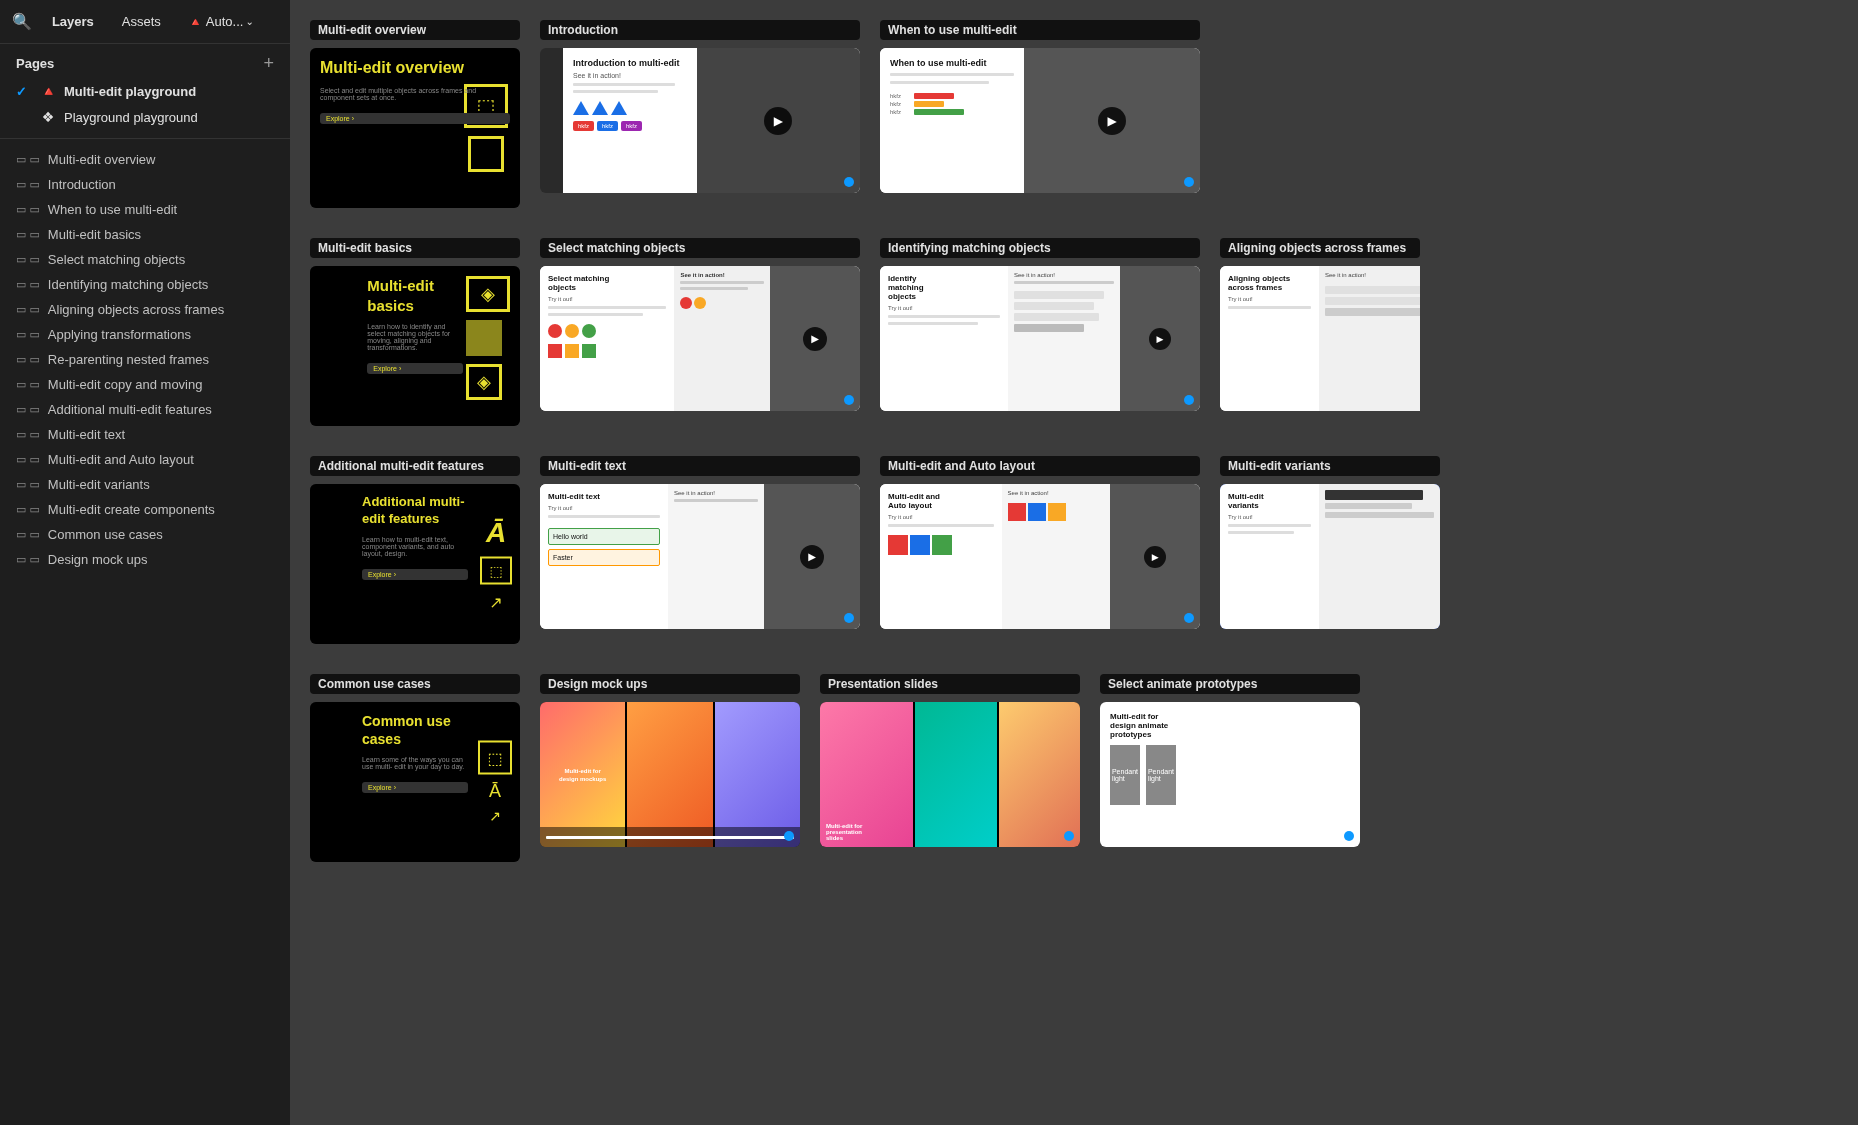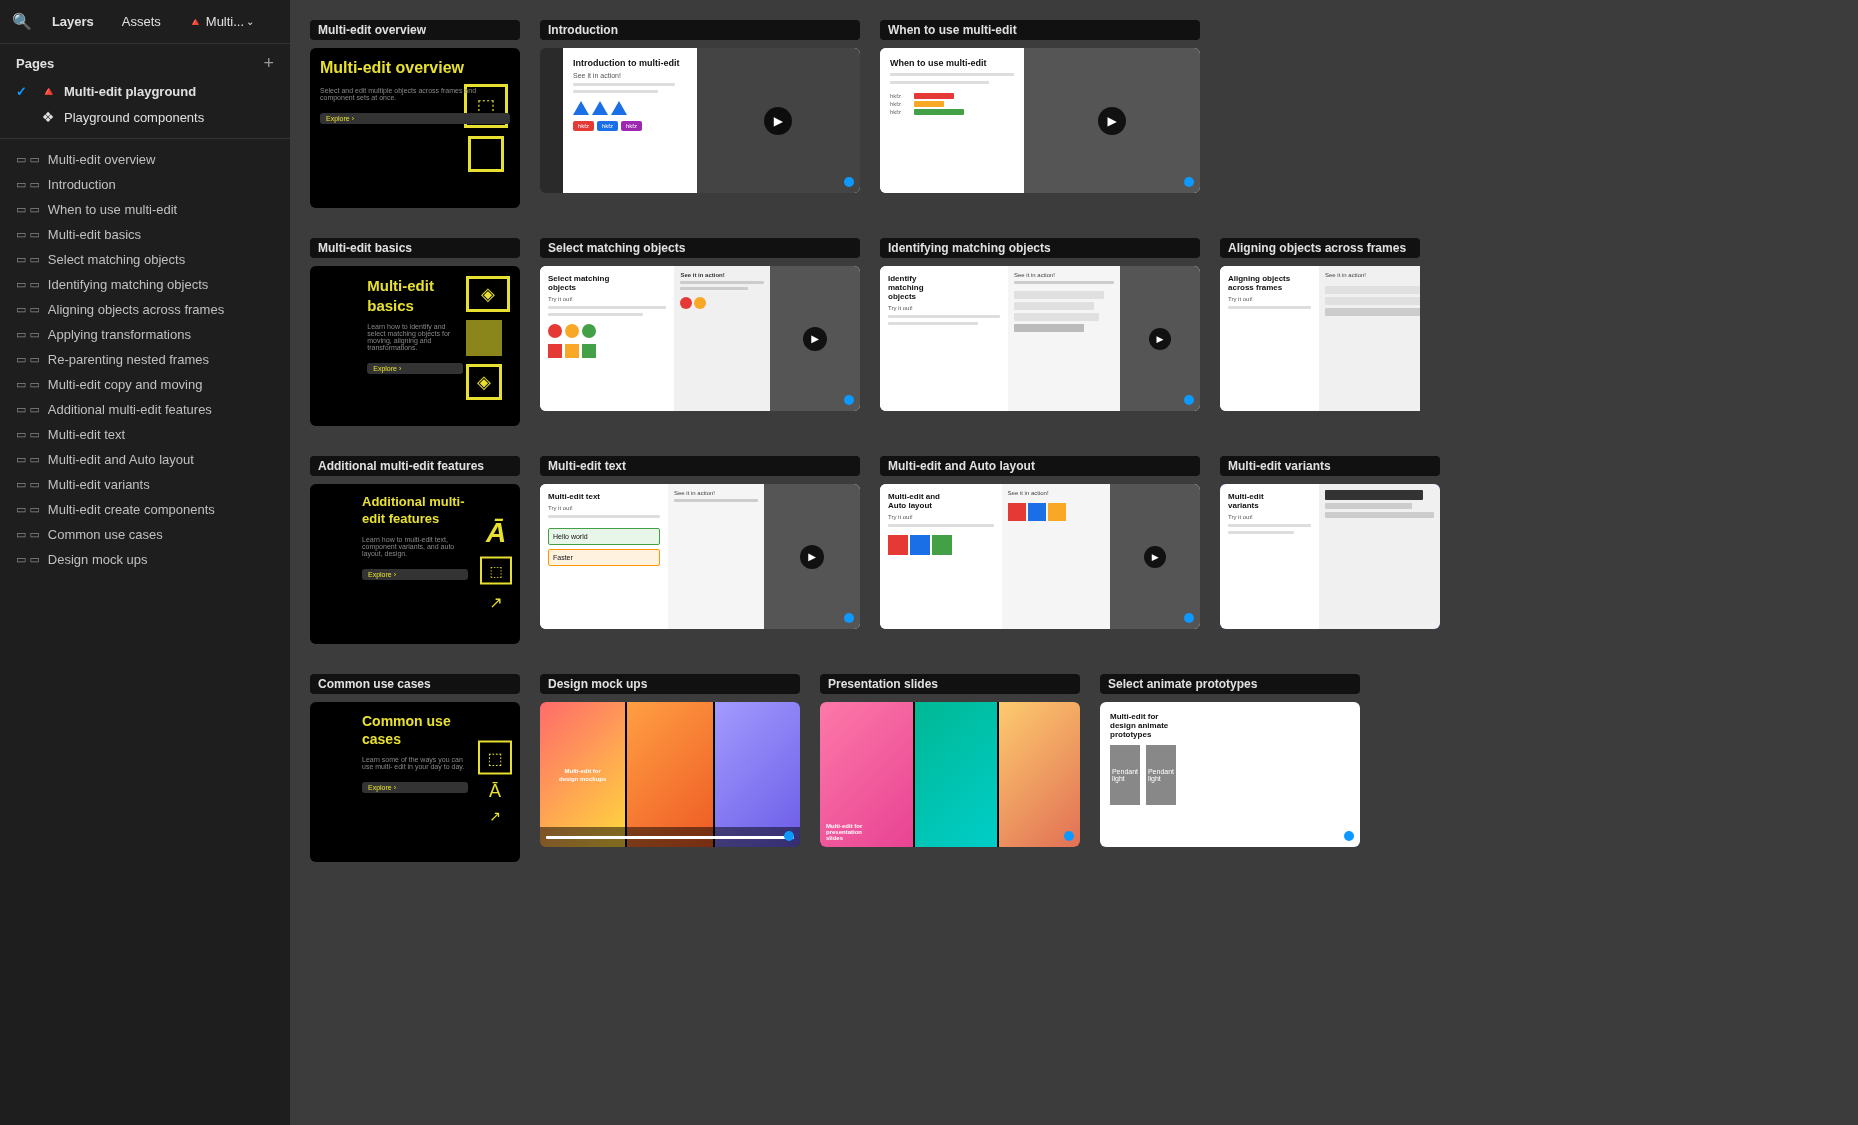--- a/index.html
+++ b/index.html
@@ -208,39 +208,39 @@
 <body>
 
 <div class="sidebar">
 
   <div class="sidebar-top-bar">
     <span class="top-bar-search">🔍</span>
     <span class="top-bar-item active">Layers</span>
     <span class="top-bar-item">Assets</span>
     <span class="top-bar-item" style="display:flex;align-items:center;gap:2px;">
       <span style="font-size:12px;">🔺</span>
-      <span>Multi...</span>
+      <span>Auto...</span>
       <span style="font-size:10px;">⌄</span>
     </span>
   </div>
 
   <div class="sidebar-pages-header">
     <span class="pages-label">Pages</span>
     <span class="add-page-btn">+</span>
   </div>
 
   <div class="page-item active">
     <span class="page-check">✓</span>
     <span class="page-icon">🔺</span>
     <span>Multi-edit playground</span>
   </div>
   <div class="page-item">
     <span class="page-check" style="width:16px;"></span>
     <span class="page-icon">❖</span>
-    <span>Playground components</span>
+    <span>Playground playground</span>
   </div>
 
   <div class="sidebar-divider"></div>
 
   <div class="layers-list">
     <div class="layer-item">
       <span class="layer-icon">▭ ▭</span>
       <span>Multi-edit overview</span>
     </div>
     <div class="layer-item">

